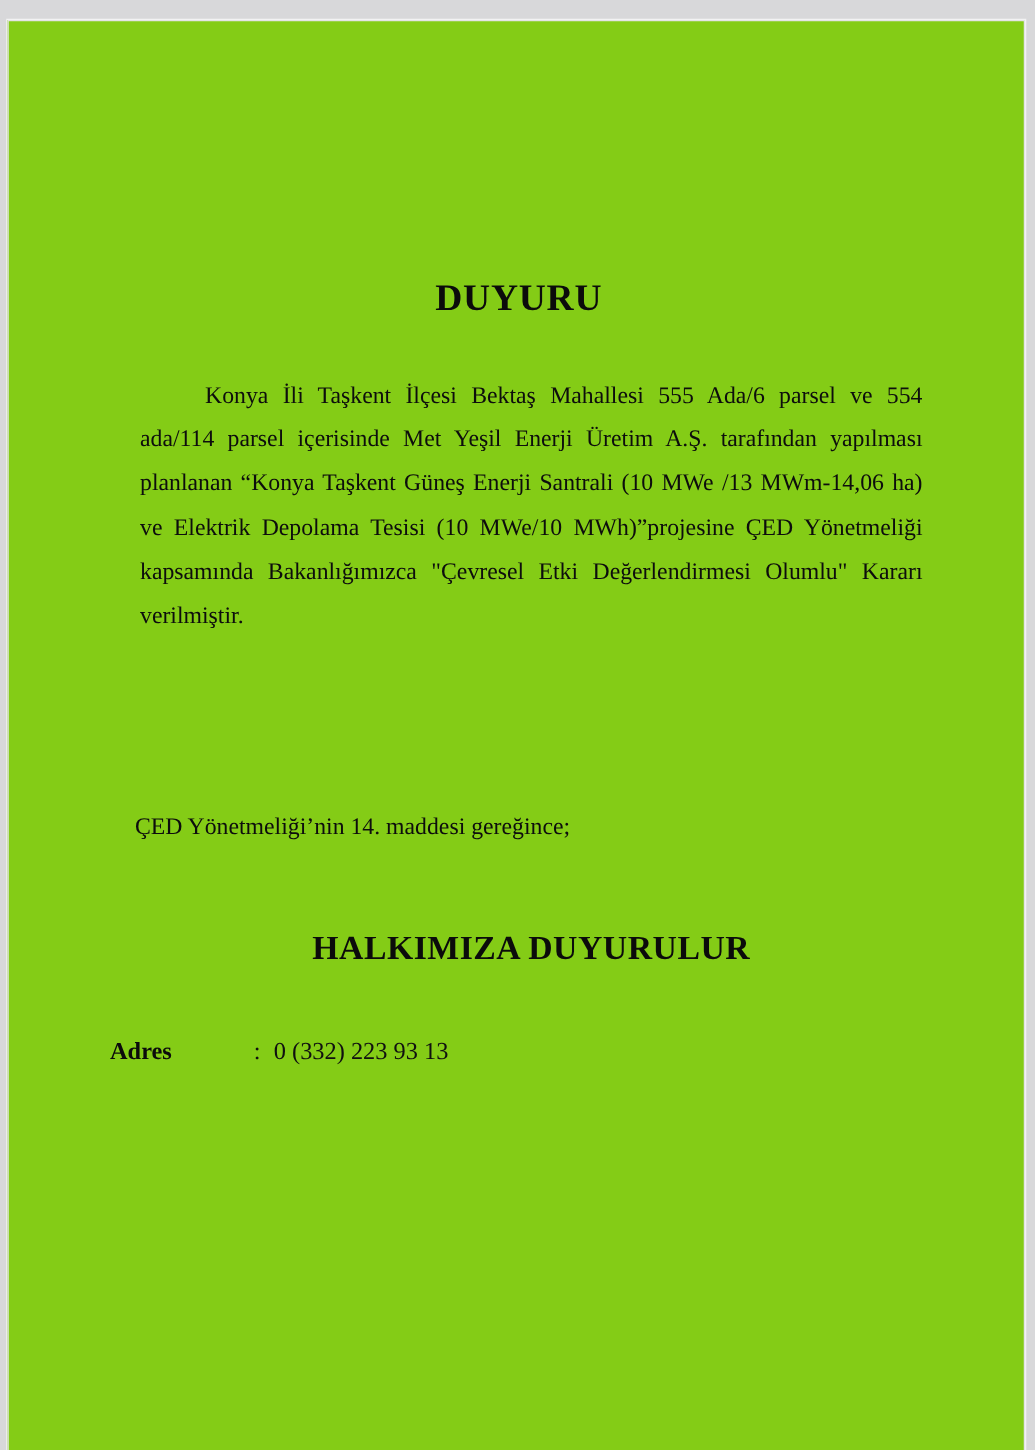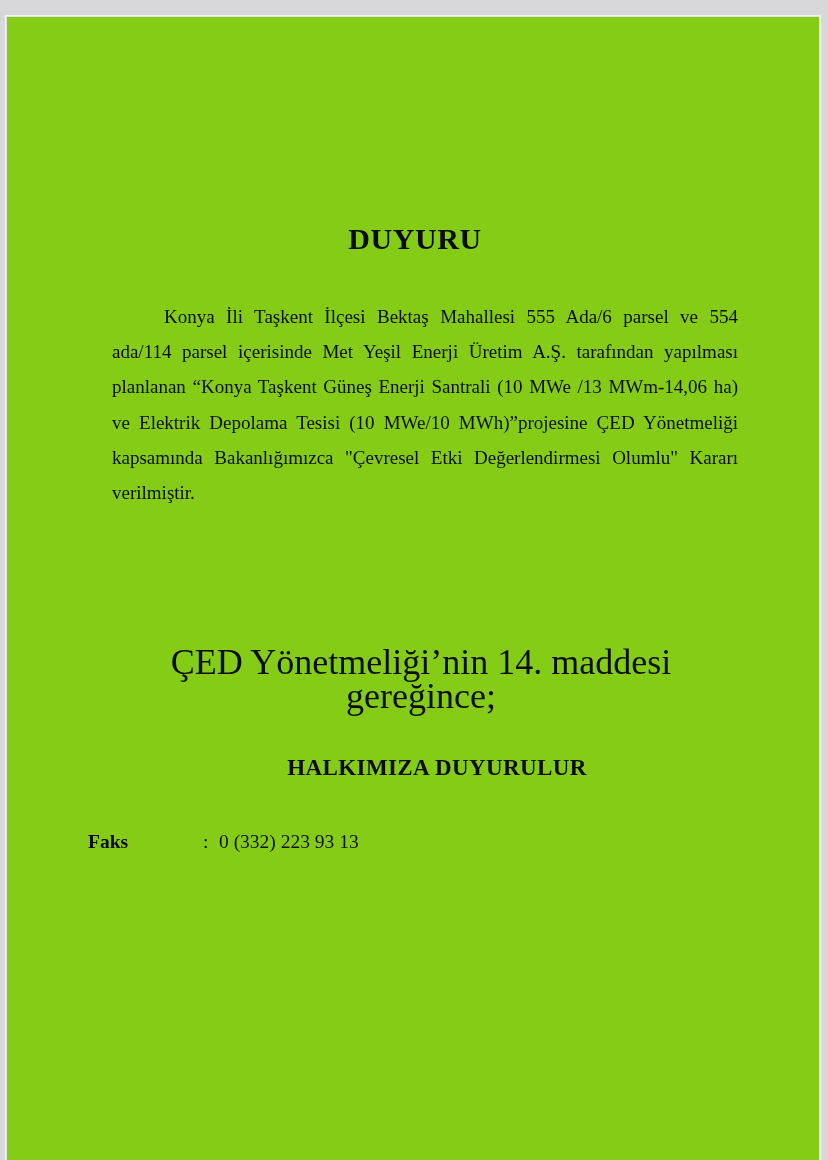--- a/index.html
+++ b/index.html
@@ -67,36 +67,35 @@
     text-align-last: left;
   }
 
   
   .regulation-note {
     position: absolute;
     top: 628px;
     left: 6px;
     width: 626px;
     margin: 0;
-    font-size: 36px;
+    font-size: 19px;
     line-height: 34px;
-    text-align: center;
     color: #0d0d0d;
   }
 
   
   .announce-heading {
     position: absolute;
     top: 722px;
     left: 6px;
     width: 626px;
-    margin: 16px;
+    margin: 4px;
     text-align: center;
     font-weight: bold;
-    font-size: 23px;
+    font-size: 27px;
     letter-spacing: 0.4px;
     color: #0b0b0b;
   }
 
   
   .footer-block {
     position: absolute;
     top: 806px;
     left: -14px;
     width: 700px;
@@ -152,21 +151,21 @@
     <p class="regulation-note">ÇED Yönetmeliği’nin 14. maddesi gereğince;</p>
 
     <p class="announce-heading">HALKIMIZA DUYURULUR</p>
 
     <div class="footer-block">
 
 
       <table class="contact-table">
         <tbody>
           <tr class="contact-row">
-            <td class="contact-label">Faks</td>
+            <td class="contact-label">Adres</td>
             <td class="colon-cell">:</td>
             <td class="contact-value">0 (332) 223 93 13</td>
           </tr>
         </tbody>
       </table>
 
     </div>
 
   </div>
 </div>

